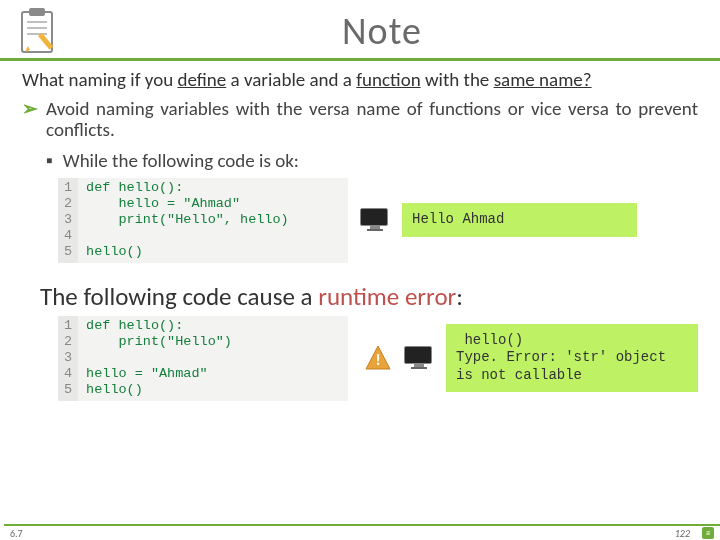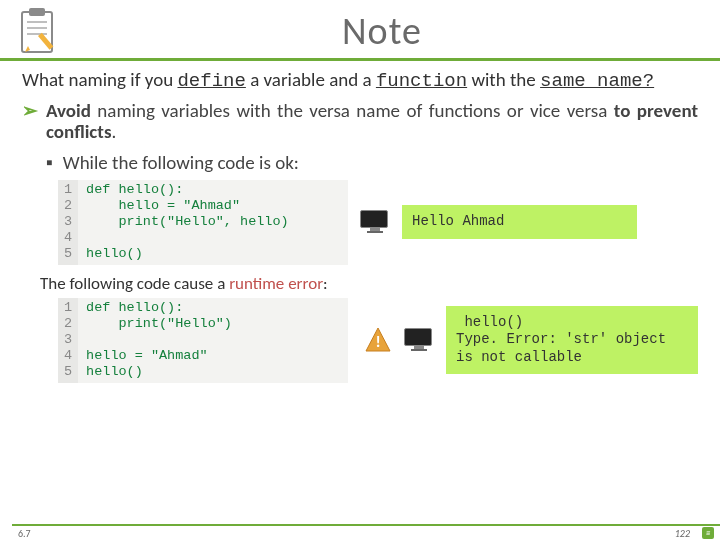--- a/index.html
+++ b/index.html
@@ -27,31 +27,31 @@
     font-weight: 400;
     letter-spacing: 1px;
   }
   .content { padding: 8px 22px 0 22px; }
   .question {
     font-size: 19px;
     color: #333;
     text-align: justify;
     line-height: 1.15;
   }
-  .q-under { text-decoration: underline; font-family: Liberation Mono, monospace; }
+  .q-under { text-decoration: underline; }
   .bullets { margin-top: 8px; }
   .bul-1 {
     display: flex;
     font-size: 19px;
     text-align: justify;
     line-height: 1.1;
   }
   .bul-1 .marker { color: #6fac39; font-weight: bold; margin-right: 8px; width: 16px; flex-shrink:0; }
   .bul-1 .body { flex: 1; }
-  .bold { font-weight: 700; }
+  .bold { font-weight: 400; }
   .bul-2 {
     display: flex;
     font-size: 19px;
     margin: 8px 0 6px 24px;
   }
   .bul-2 .marker { color: #444; margin-right: 10px; }
   .row2 {
     display: flex;
     align-items: center;
     gap: 12px;
@@ -88,29 +88,29 @@
     background: #bef264;
     font-family: "Courier New", monospace;
     font-size: 14px;
     padding: 8px 10px;
     min-width: 235px;
     line-height: 1.25;
     white-space: pre-wrap;
     color: #333;
   }
   .between {
-    font-size: 17px;
-    margin: 8px 0 4px 18px;
+    font-size: 25px;
+    margin: 18px 0 4px 18px;
     color: #333;
   }
   .runtime-err { color: #c0504d; }
   .warn-icon { width: 28px; height: 28px; position: relative; flex-shrink: 0; margin-left: 4px; }
   .footer {
     position: absolute;
-    bottom: 0; left: 12px; right: 0;
+    bottom: 0; left: 4px; right: 0;
     height: 16px;
     border-top: 2px solid #6fac39;
     font-size: 10px;
     color: #666;
     display: flex;
     justify-content: space-between;
     align-items: center;
     padding: 0 6px;
   }
   .footer-right { display: flex; gap: 12px; font-style: italic; }

